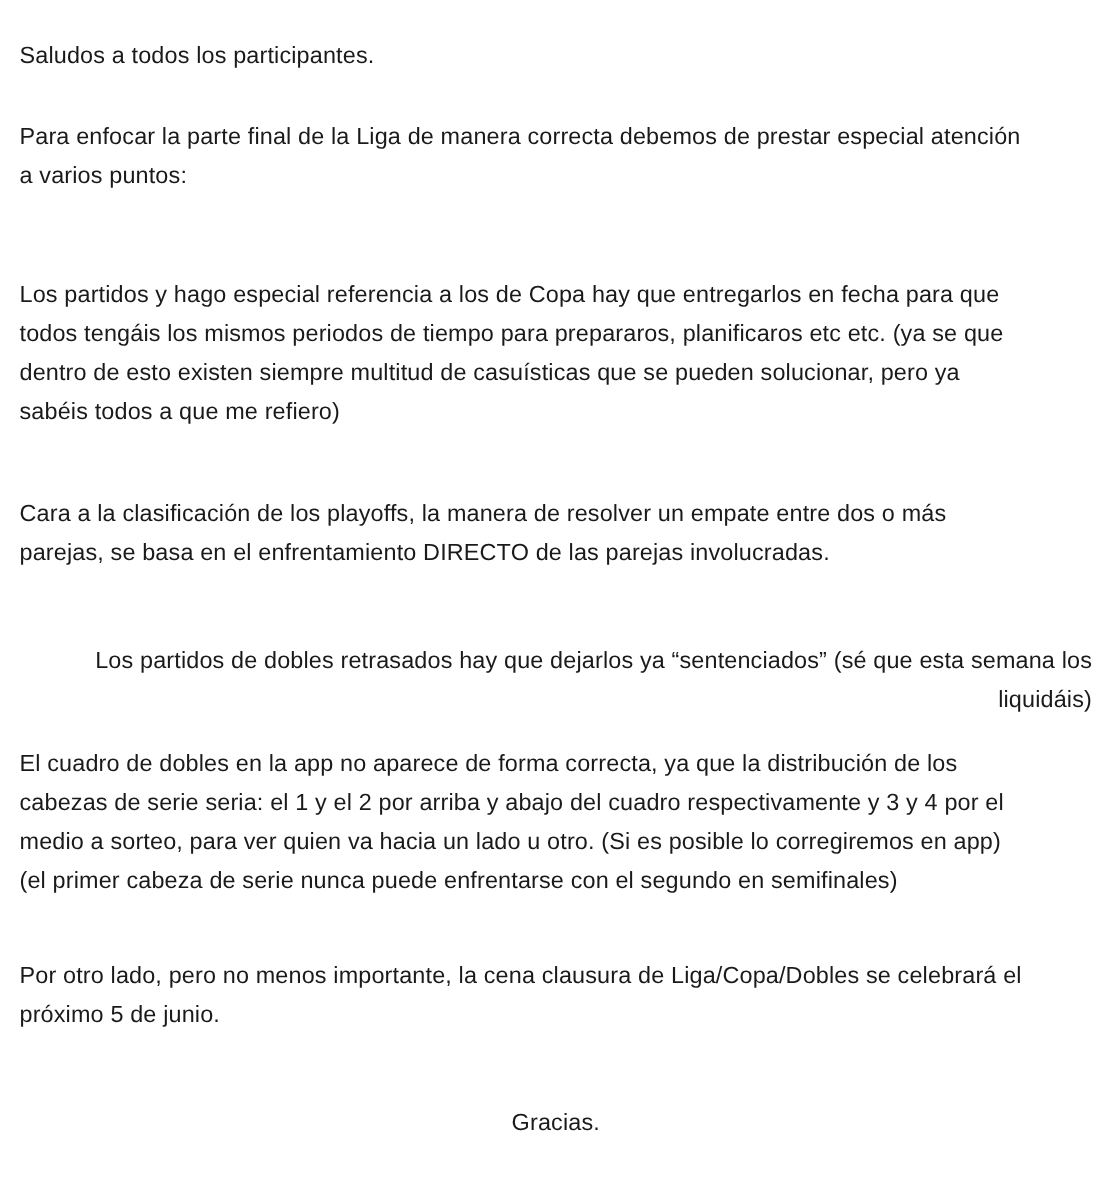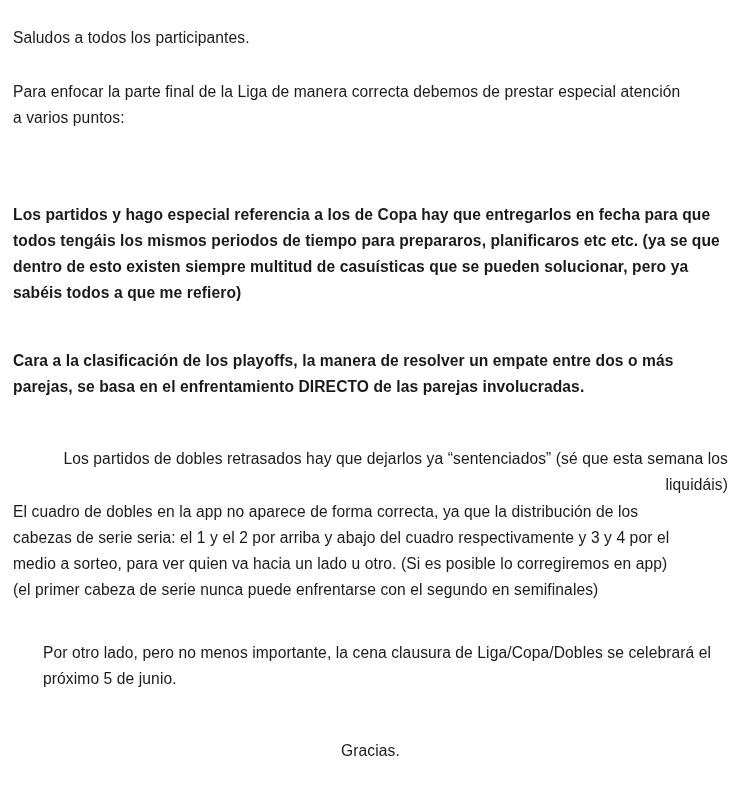--- a/index.html
+++ b/index.html
@@ -25,30 +25,30 @@
     line-height: 26px;
     color: #1a1a1a;
     letter-spacing: 0.1px;
   }
   .para {
     margin: 0;
     white-space: pre-line;       
     overflow-wrap: normal;
   }
   .para.bold {
-    font-weight: bold;
+    font-weight: normal;
   }
   
   .p1 { margin-top: 0; }
   .p2 { margin-top: 28px; }
-  .p3 { margin-top: 71px; font-weight: bold; }
+  .p3 { margin-top: 53px; }
   .p4 { margin-top: 42px; }
   .p5 { margin-top: 46px; text-align: right; }
-  .p6 { margin-top: 1px; }
-  .p7 { margin-top: 37px; margin-left: 30px; }
+  .p6 { margin-top: 17px; }
+  .p7 { margin-top: 37px; }
   .p8 { margin-top: 46px; text-align: center; }
 </style>
 </head>
 <body>
 
 <main class="page">
   <p class="para p1">Saludos a todos los participantes.</p>
 
   <p class="para p2">Para enfocar la parte final de la Liga de manera correcta debemos de prestar especial atención
 a varios puntos:</p>

